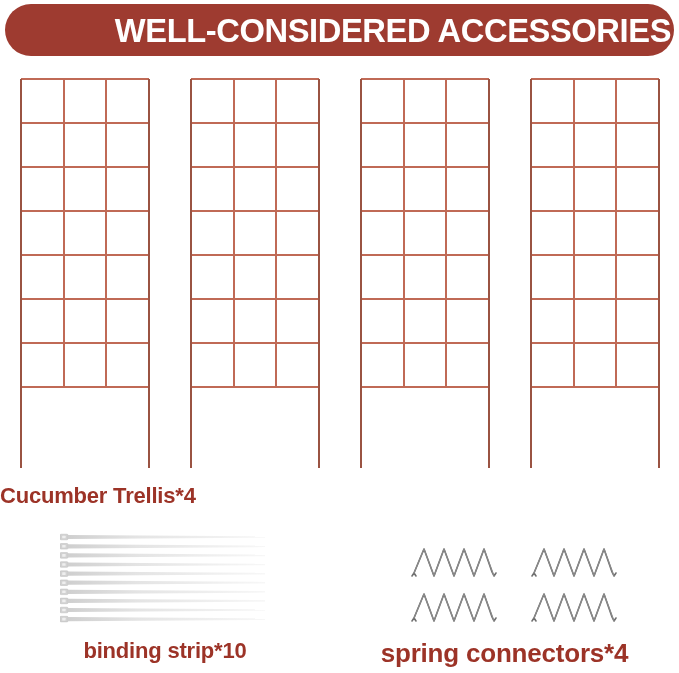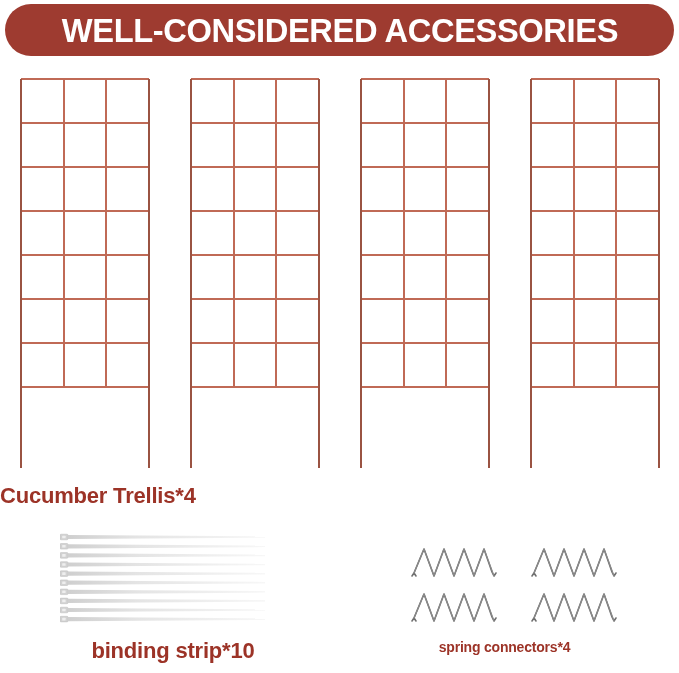--- a/index.html
+++ b/index.html
@@ -21,21 +21,21 @@
   .banner {
     position: absolute;
     left: 5px;
     top: 4px;
     width: 669px;
     height: 52px;
     background: #9e3b30;
     border-radius: 26px;
     display: flex;
     align-items: center;
-    justify-content: center;
+    justify-content: flex-end;
     box-sizing: border-box;
   }
   .banner-title {
     color: #ffffff;
     font-family: "Liberation Sans", sans-serif;
     font-weight: bold;
     font-size: 33px;
     letter-spacing: -0.4px;
     line-height: 1;
     white-space: nowrap;
@@ -67,32 +67,32 @@
   }
   .caption-trellis {
     top: 485px;
     left: 0;
     width: 679px;
     font-size: 22px;
     letter-spacing: -0.2px;
   }
   .caption-binding {
     top: 640px;
-    left: 8px;
+    left: 0;
     width: 330px;
     text-align: center;
     font-size: 22px;
     letter-spacing: -0.2px;
   }
   .caption-spring {
     top: 640px;
     left: 330px;
     width: 349px;
     text-align: center;
-    font-size: 14px;
+    font-size: 26px;
     letter-spacing: -0.2px;
   }
 
   
   .binding-group {
     position: absolute;
     left: 60px;
     top: 532px;
     width: 260px;
     height: 96px;

